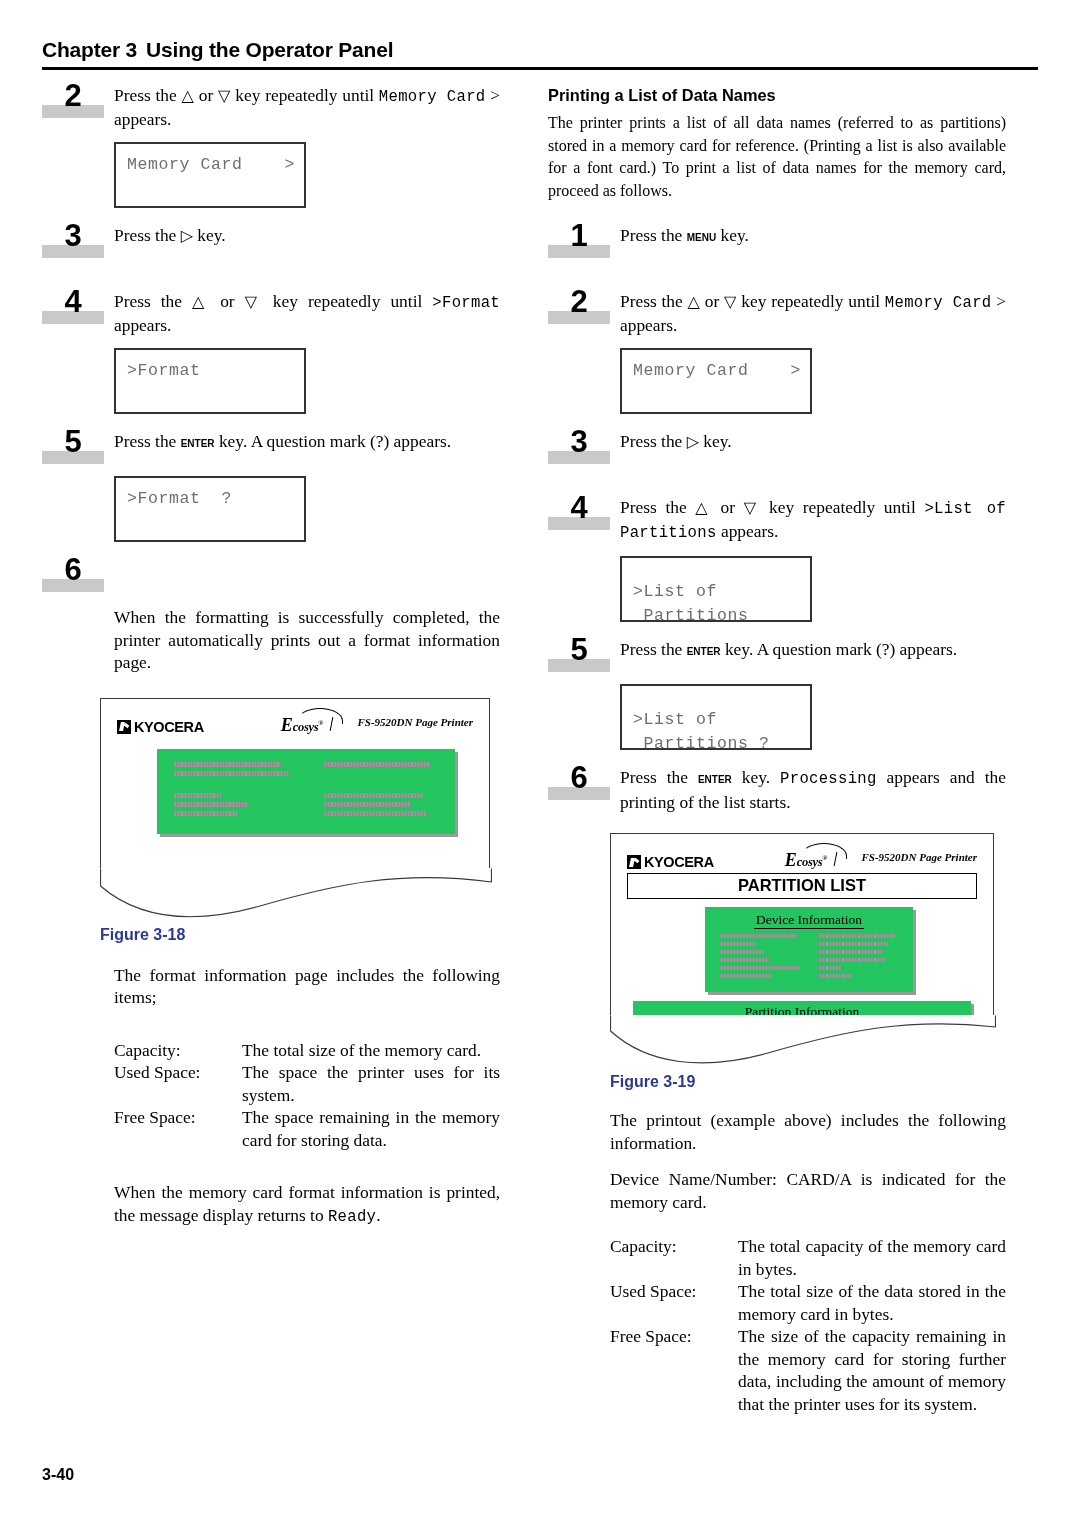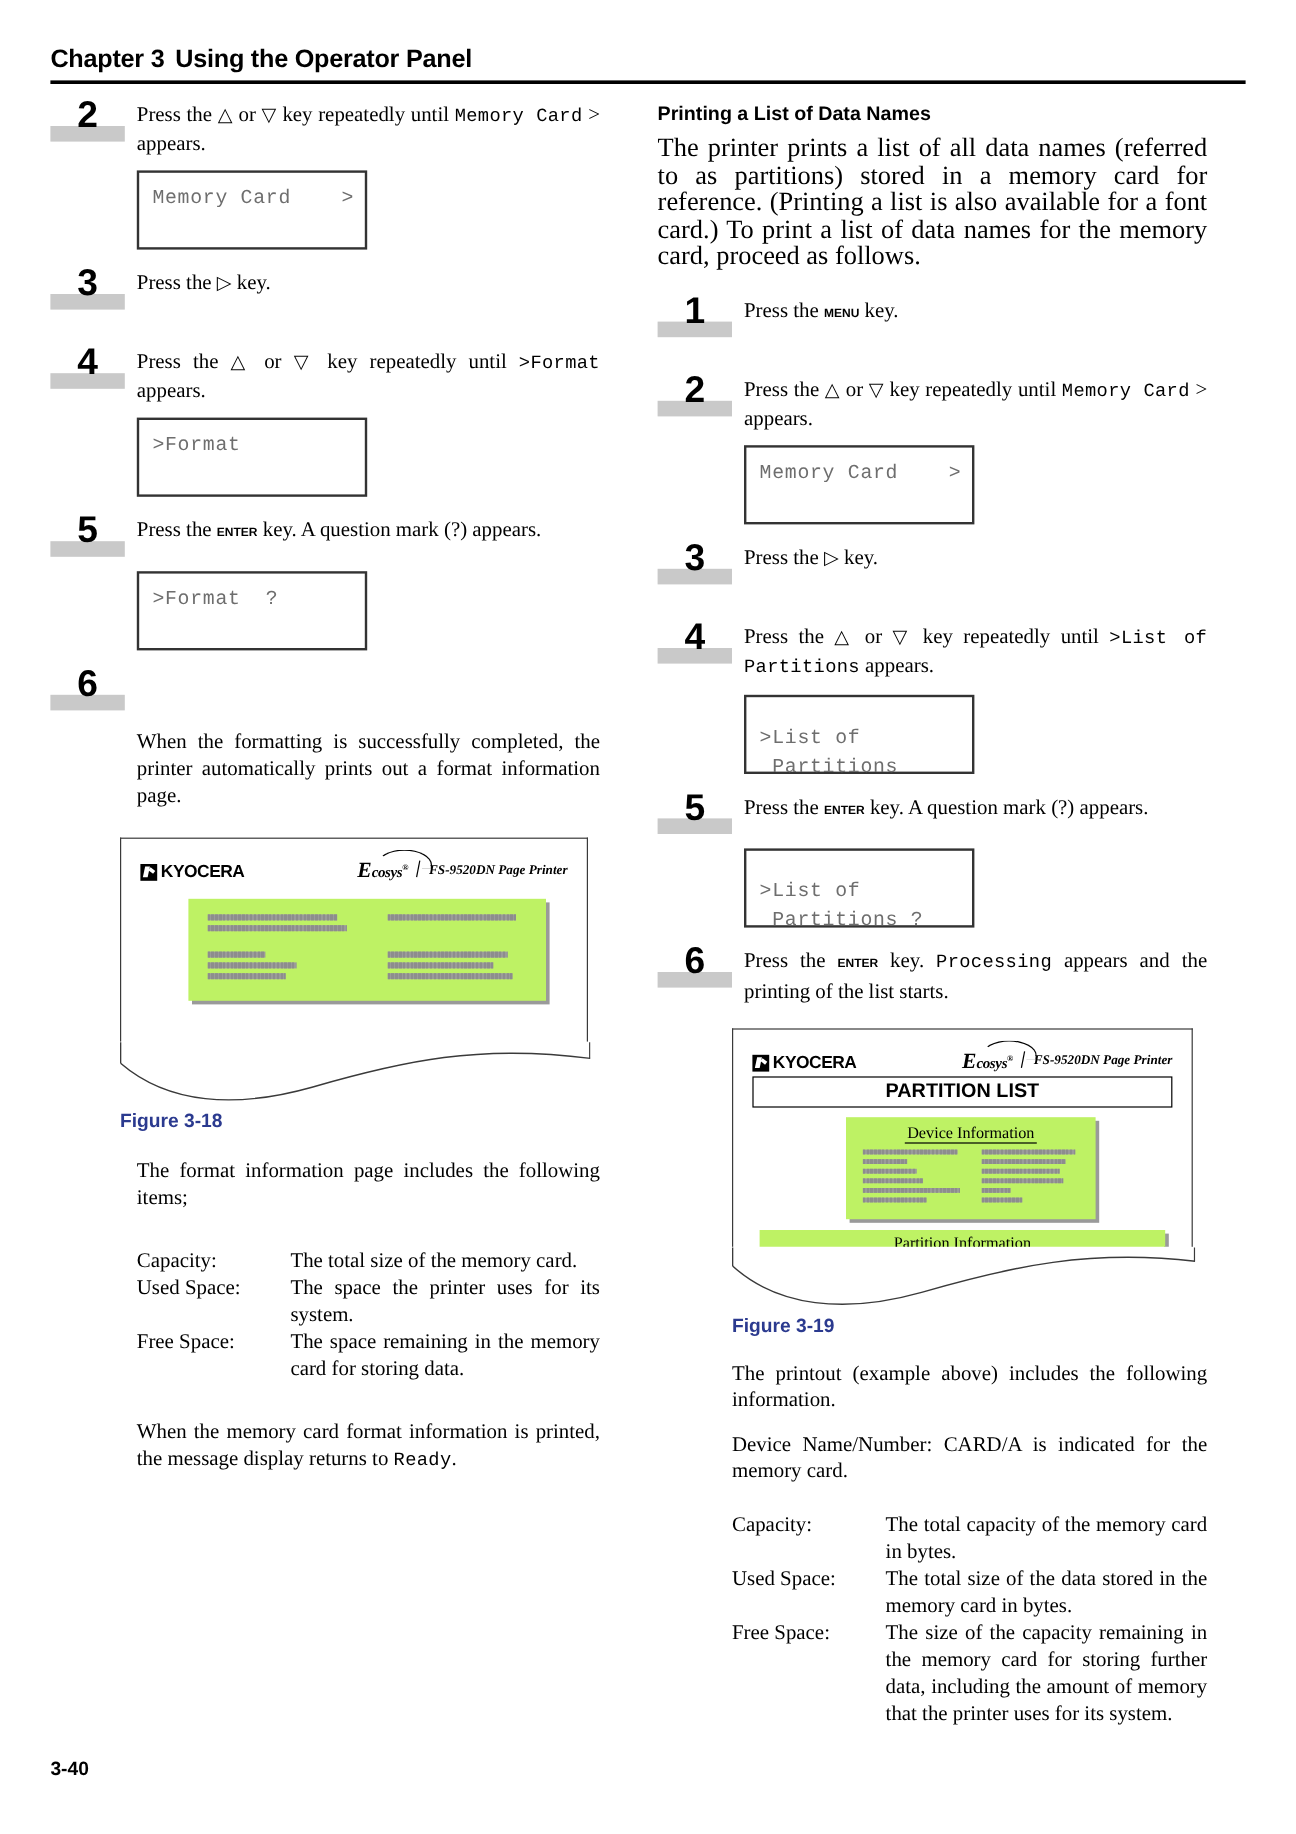--- a/index.html
+++ b/index.html
@@ -101,21 +101,21 @@
   }
   .defdesc.last-free { text-align: justify; }
 
   
   .sec-head {
     font-family: "Liberation Sans", sans-serif;
     font-weight: bold; font-size: 16.4px;
     margin-bottom: 7px;
   }
   .sec-intro {
-    font-size: 22px; line-height: 22.5px; text-align: justify;
+    font-size: 16px; line-height: 22.5px; text-align: justify;
     margin-bottom: 22px;
   }
 
   
   .figure { margin-left: 58px; margin-top: 18px; position: relative; }
   .fig-sheet {
     position: relative;
     border: 1px solid #3a3a3a;
     border-bottom: none;
     background: #fff;
@@ -138,21 +138,21 @@
   .kyocera .kmark::before {
     content: ""; position: absolute; left: 3px; top: 2.5px;
     width: 4px; height: 9px; background: #fff;
     transform: skewX(-12deg);
   }
   .kyocera .kmark::after {
     content: ""; position: absolute; left: 6.5px; top: 4px;
     width: 5px; height: 3px; background: #fff;
     transform: rotate(38deg);
   }
-  .right-logos { display: flex; align-items: center; gap: 8px; }
+  .right-logos { display: flex; align-items: flex-start; gap: 25px; }
   .ecosys {
     position: relative;
     font-family: "Liberation Serif", serif;
     font-weight: bold; font-style: italic;
     font-size: 15px; line-height: 15px;
     padding-right: 9px;
   }
   .ecosys .e-big { font-size: 18px; }
   .ecosys .e-small { font-size: 12.5px; letter-spacing: -0.3px; }
   .ecosys .e-reg { font-size: 7px; vertical-align: super; }
@@ -174,21 +174,21 @@
     font-size: 11px; white-space: nowrap; padding-bottom: 1px;
   }
   .fig-title-bar {
     border: 1px solid #000;
     text-align: center;
     font-family: "Liberation Sans", sans-serif;
     font-weight: bold; font-size: 16.5px;
     padding: 2px 0 3px;
   }
   .gray-block {
-    background: #bef264;
+    background: #22c55e;
     box-shadow: 3px 3px 0 #9a9a9a;
     position: relative;
   }
   .sec-label {
     text-align: center;
     font-family: "Liberation Serif", serif;
     font-size: 13.5px;
     padding: 1px 0 0;
   }
   .sec-label span { border-bottom: 1px solid #000; padding: 0 2px 1px; }

